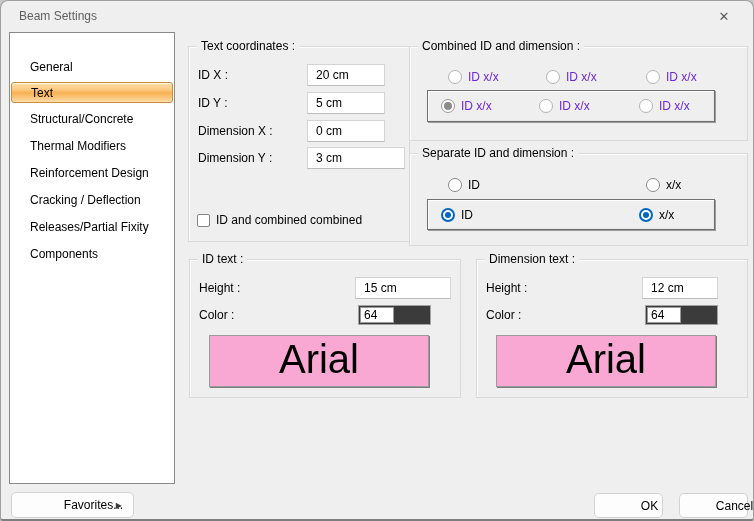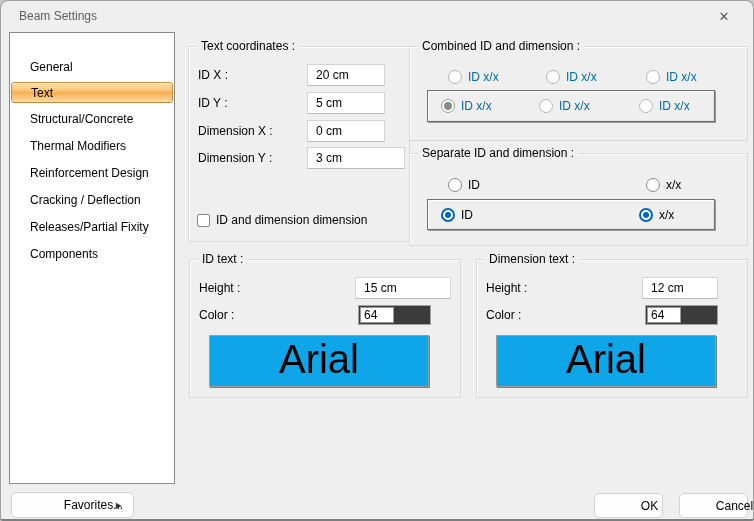--- a/index.html
+++ b/index.html
@@ -19,38 +19,38 @@
     background:linear-gradient(180deg,#fde0ae 0%,#fbc97f 35%,#f8b152 52%,#fbc173 72%,#fddeab 100%);
     box-shadow:inset 0 1px 0 rgba(255,255,255,0.65);}
   
   .grp{position:absolute;border:1px solid #d9d9d9;box-shadow:inset 1px 1px 0 #fdfdfd;}
   .grp-label{position:absolute;top:-8px;left:8px;background:#efefef;padding:0 4px;font-size:12px;line-height:15px;color:#000;white-space:nowrap;}
   .fld-label{position:absolute;font-size:12px;color:#000;line-height:22px;white-space:nowrap;}
   .txt{position:absolute;box-sizing:border-box;height:22px;border:1px solid #d4d4d4;border-bottom-color:#bcbcbc;
     background:#fff;font:12px "Liberation Sans",sans-serif;padding:0 8px;color:#000;outline:none;}
   
   .radio-item{position:absolute;display:flex;align-items:center;gap:6px;font-size:12px;color:#000;height:16px;}
-  .radio-item.disabled{color:#0369a1;}
+  .radio-item.disabled{color:#6d28d9;}
   .radio{box-sizing:border-box;width:14px;height:14px;border-radius:50%;background:#fff;border:1px solid #8a8a8a;position:relative;flex:none;}
   .radio.disabled{border-color:#b3b3b3;}
   .radio.sel-gray{border-color:#9a9a9a;}
   .radio.sel-gray::after{content:"";position:absolute;left:2px;top:2px;width:8px;height:8px;border-radius:50%;background:#8c8c8c;}
   .radio.sel-blue{border:2px solid #0067c0;}
   .radio.sel-blue::after{content:"";position:absolute;left:50%;top:50%;width:6px;height:6px;margin:-3px 0 0 -3px;border-radius:50%;background:#0067c0;}
   .sunken{position:absolute;box-sizing:border-box;border:1px solid #6f6f6f;background:#efefef;
     box-shadow:1px 1px 0 #9a9a9a,inset 1px 1px 0 #ffffff,inset -1px -1px 0 #e7e7e7;}
   
   .cb{position:absolute;box-sizing:border-box;width:13px;height:13px;border:1px solid #878787;border-radius:2px;background:#fff;}
   
   .color-ctl{position:absolute;box-sizing:border-box;border:1px solid #a3a3a3;background:#3b3b3b;display:flex;}
   .color-ctl input{width:34px;box-sizing:border-box;border:1px solid #9a9a9a;margin:1px;background:#fff;
     font:12px "Liberation Sans",sans-serif;padding:0 3px;outline:none;}
   .color-swatch{flex:1;}
   
-  .font-btn{position:absolute;box-sizing:border-box;background:#0ea5e9;border:1px solid #9b9b9b;
+  .font-btn{position:absolute;box-sizing:border-box;background:#f9a8d4;border:1px solid #9b9b9b;
     box-shadow:1px 1px 0 #7c7c7c;font-family:"Liberation Sans",sans-serif;font-size:40px;color:#000;
     display:flex;align-items:center;justify-content:center;padding-bottom:4px;cursor:default;}
   
   .btn{position:absolute;box-sizing:border-box;background:#fdfdfd;border:1px solid #d2d2d2;border-radius:5px;
     font:12px "Liberation Sans",sans-serif;color:#000;display:flex;align-items:center;justify-content:center;cursor:default;padding-left:48px;}
   #favorites{left:10px;top:491px;width:123px;height:26px;}
   #fav-arrow{position:absolute;right:11px;top:50%;transform:translateY(-50%);font-size:8px;color:#3a3a3a;}
   #ok{left:593px;top:492px;width:69px;height:25px;}
   #cancel{left:678px;top:492px;width:69px;height:25px;}
 </style>
@@ -79,21 +79,21 @@
     <div class="grp-label">Text coordinates :</div>
     <div class="fld-label" style="left:9px;top:17px;">ID X :</div>
     <input class="txt" style="left: 118px; top: 17px; width: 78px;" value="20 cm">
     <div class="fld-label" style="left:9px;top:45px;">ID Y :</div>
     <input class="txt" style="left: 118px; top: 45px; width: 78px;" value="5 cm">
     <div class="fld-label" style="left:9px;top:73px;">Dimension X :</div>
     <input class="txt" style="left: 118px; top: 73px; width: 78px;" value="0 cm">
     <div class="fld-label" style="left:9px;top:100px;">Dimension Y :</div>
     <input class="txt" style="left: 118px; top: 100px; width: 98px;" value="3 cm">
     <span class="cb" style="left:8px;top:167px;"></span>
-    <div class="fld-label" style="left:27px;top:162px;">ID and dimension dimension</div>
+    <div class="fld-label" style="left:27px;top:162px;">ID and combined combined</div>
   </div>
 
   <div class="grp" style="left:408px;top:45px;width:337px;height:93px;">
     <div class="grp-label">Combined ID and dimension :</div>
     <div class="radio-item disabled" style="left:38px;top:22px;">
         <span class="radio disabled"></span>
         <span>ID x/x</span>
       </div>
     <div class="radio-item disabled" style="left:136px;top:22px;">
         <span class="radio disabled"></span>

